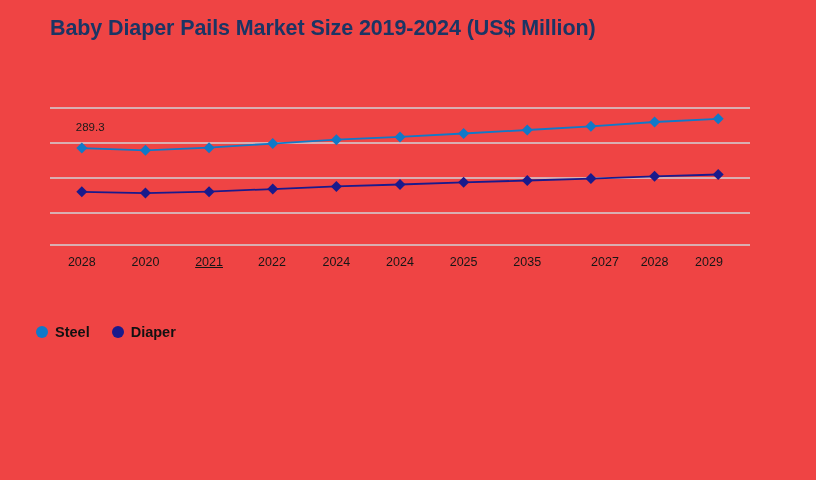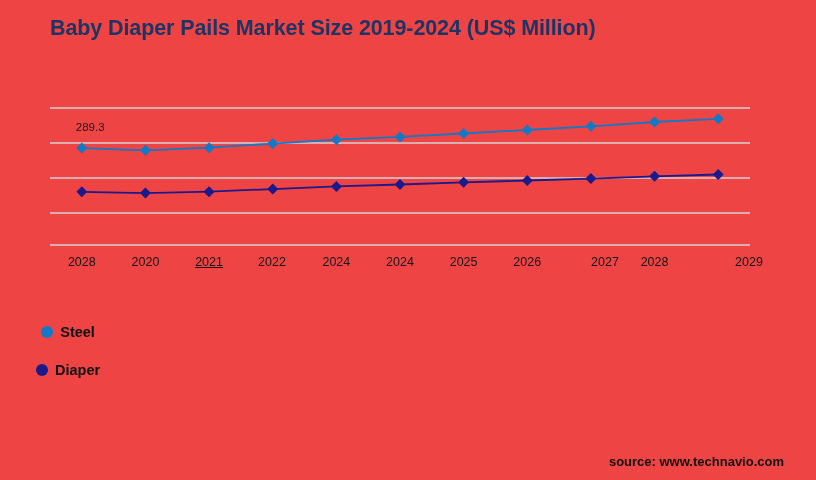--- a/index.html
+++ b/index.html
@@ -57,21 +57,20 @@
     color: #161616;
     text-align: center;
     transform: translateX(-50%);
     white-space: nowrap;
   }
   #legend {
     position: absolute;
     left: 36px;
     top: 324px;
     display: flex;
-    flex-direction: column;
     align-items: center;
     gap: 22px;
   }
   .legend-item {
     display: flex;
     flex-direction: row;
     align-items: center;
     gap: 7px;
   }
   .legend-dot {
@@ -144,33 +143,32 @@
         <div class="datalabel" style="left: 75.8182px; top: 121.081px;">289.3</div>
       </div>
     <div id="xtick-layer">
         <div class="xtick" style="left: 81.8182px;">2028</div>
         <div class="xtick" style="left: 145.455px;">2020</div>
         <div class="xtick" style="left: 209.091px; text-decoration: underline;">2021</div>
         <div class="xtick" style="left: 272px;">2022</div>
         <div class="xtick" style="left: 336.364px;">2024</div>
         <div class="xtick" style="left: 400px;">2024</div>
         <div class="xtick" style="left: 463.636px;">2025</div>
-        <div class="xtick" style="left: 527.273px;">2026</div>
+        <div class="xtick" style="left: 527.273px;">2035</div>
         <div class="xtick" style="left: 605px;">2027</div>
         <div class="xtick" style="left: 654.545px;">2028</div>
-        <div class="xtick" style="left: 749px;">2029</div>
+        <div class="xtick" style="left: 709px;">2029</div>
       </div>
   </div>
 
   <div id="legend">
       <div class="legend-item">
         <span class="legend-dot" style="background: rgb(16, 121, 200);"></span>
         <span class="legend-label">Steel</span>
       </div>
       <div class="legend-item">
         <span class="legend-dot" style="background: rgb(26, 26, 140);"></span>
         <span class="legend-label">Diaper</span>
       </div>
     </div>
 
-  <div id="source-note">source: www.technavio.com</div>
 
 </div>
 
 </body></html>

